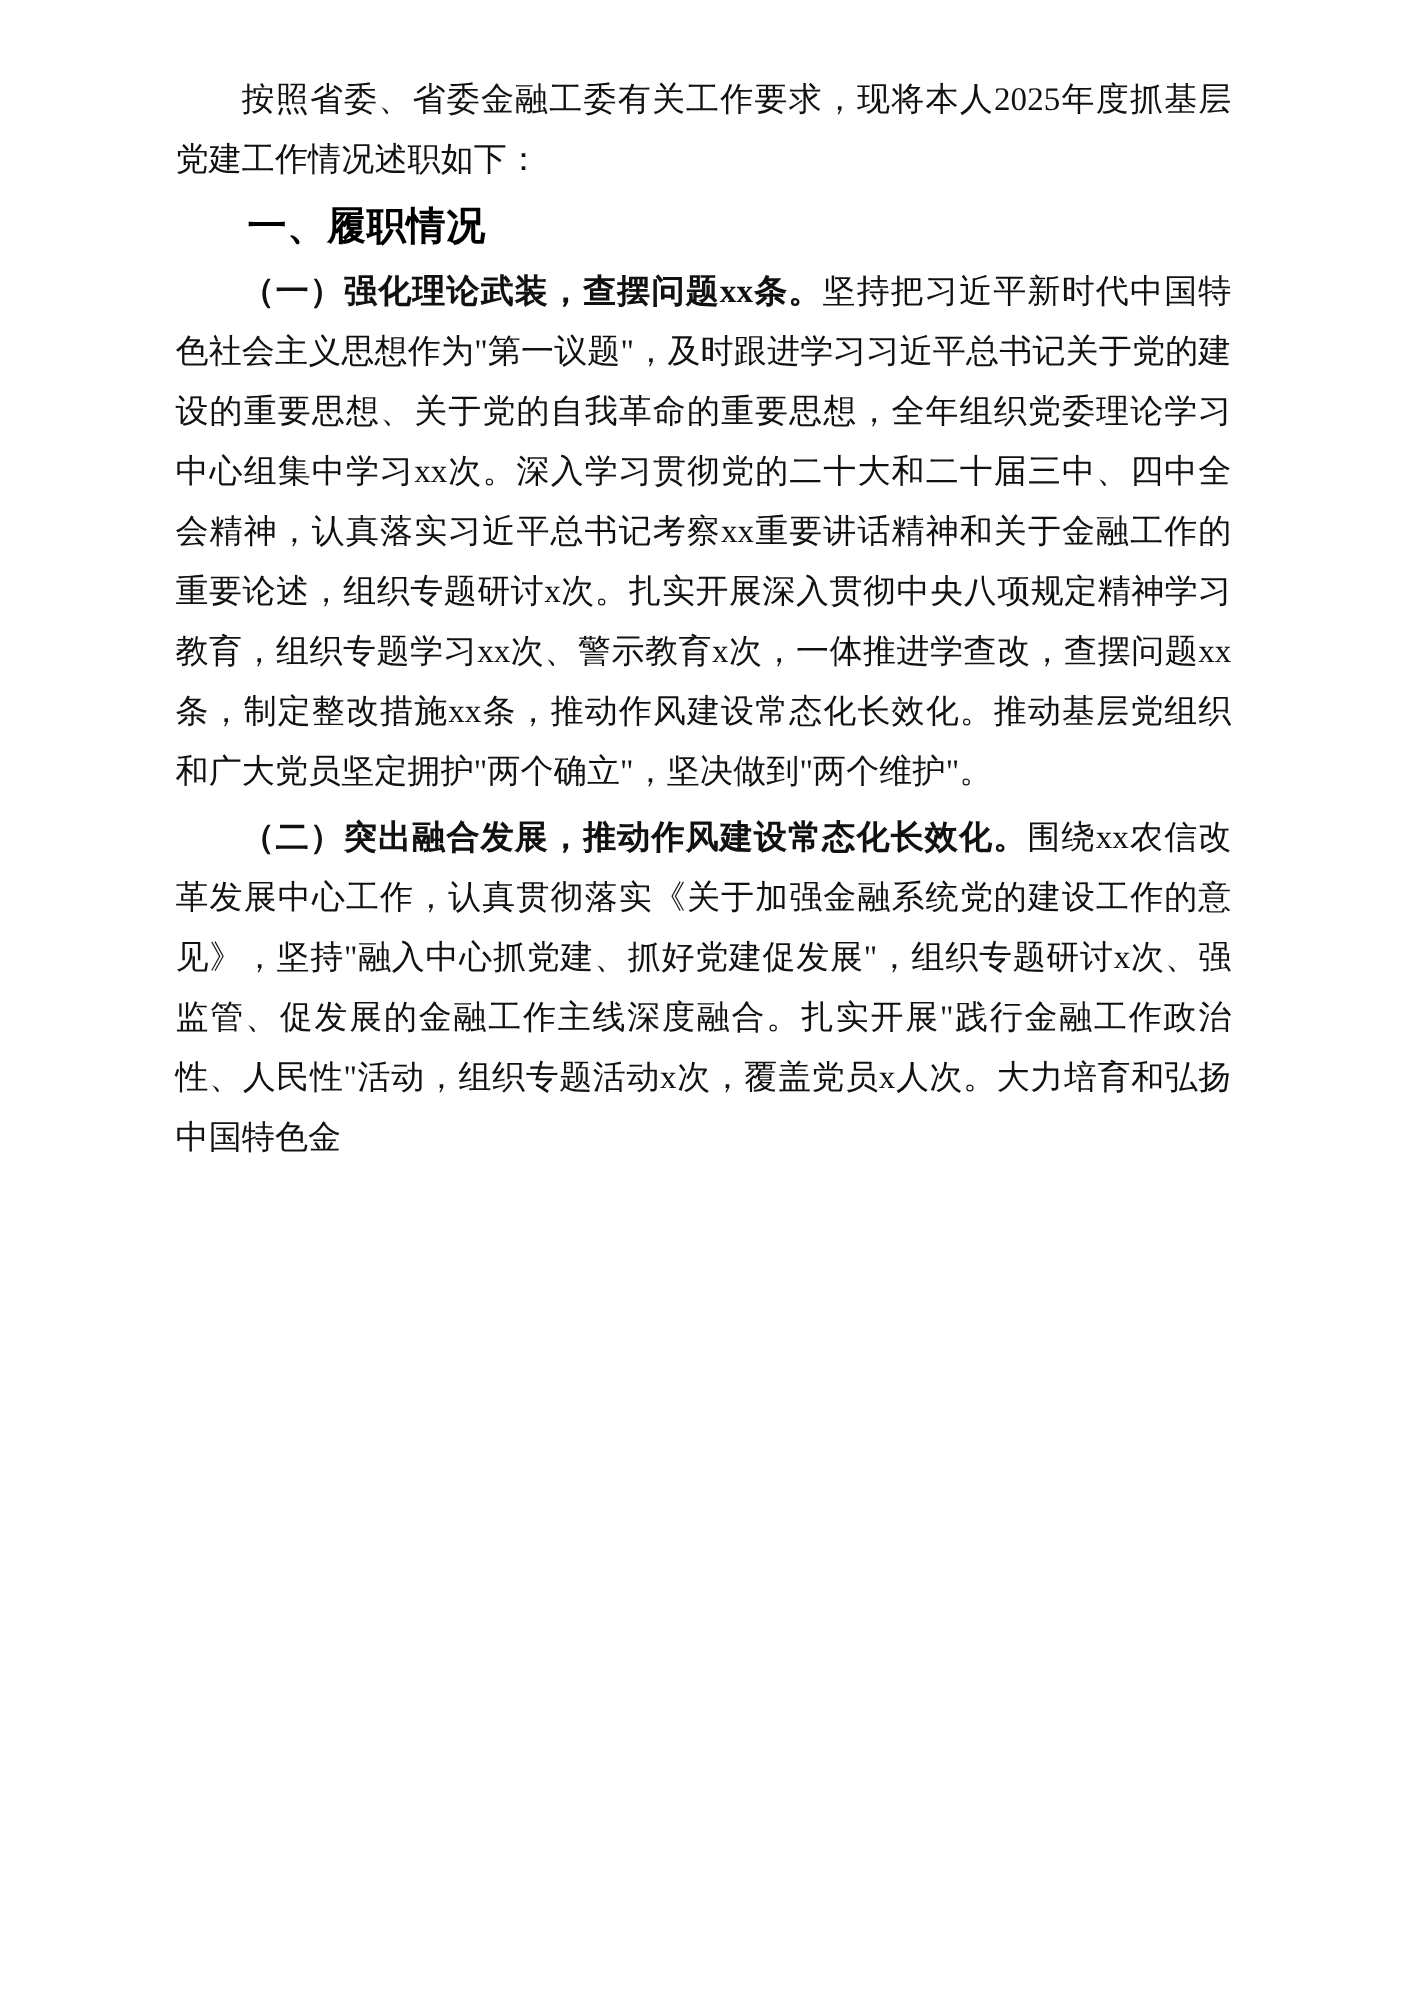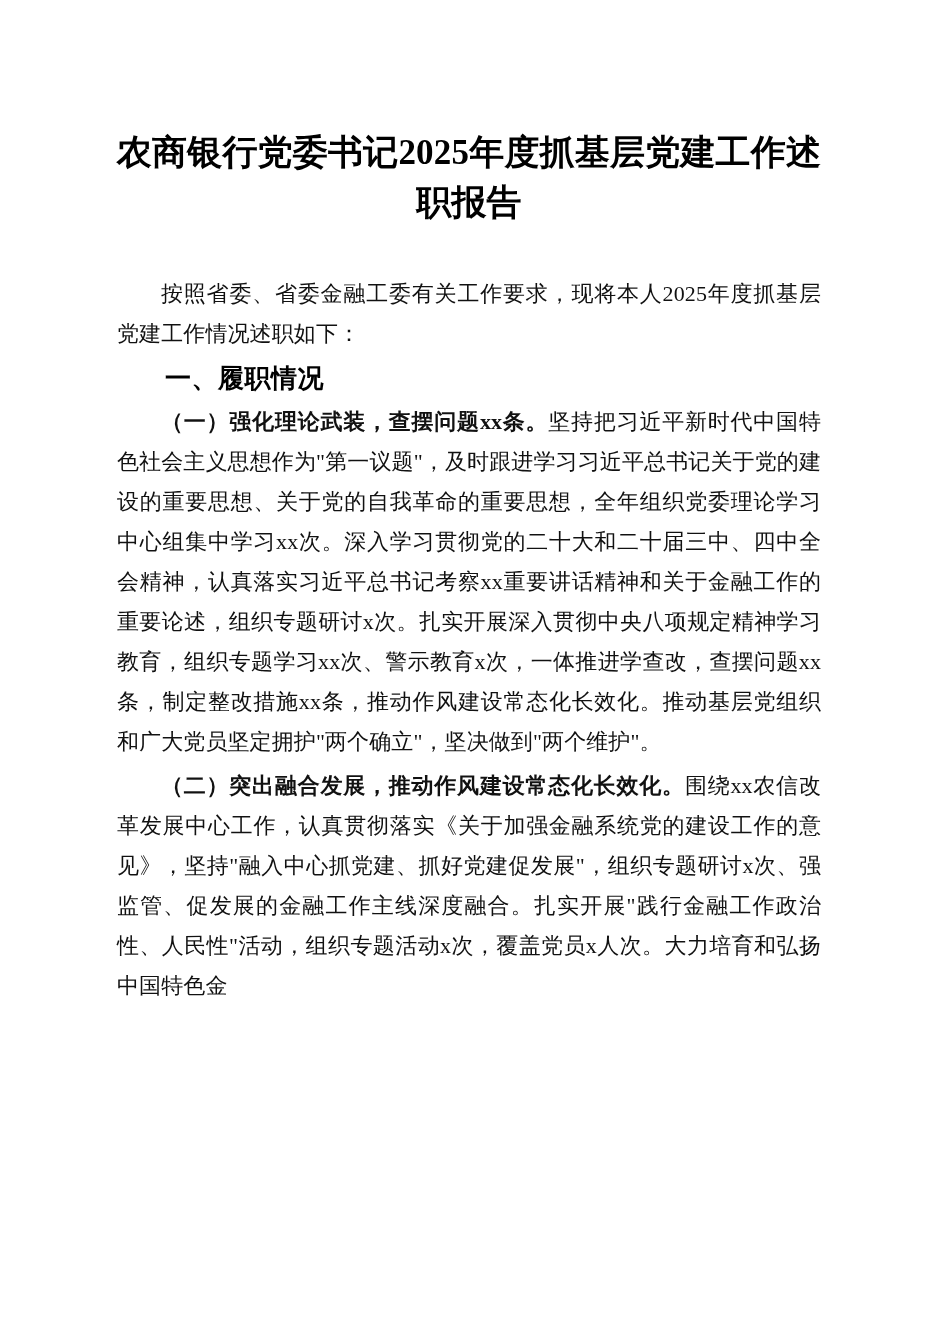--- a/index.html
+++ b/index.html
@@ -83,21 +83,20 @@
   .para-flow {
     
   }
 </style>
 </head>
 <body>
 
 <div class="page">
   <div class="content">
 
-    <h1 class="doc-title">农商银行党委书记2025年度抓基层党建工作述职报告</h1>
 
     <div class="body-block">
 
       <p class="para">按照省委、省委金融工委有关工作要求，现将本人2025年度抓基层党建工作情况述职如下：</p>
 
       <p class="section-heading">一、履职情况</p>
 
       <p class="para para-flow"><span class="lead-bold">（一）强化理论武装，查摆问题xx条。</span><span>坚持把习近平新时代中国特色社会主义思想作为"第一议题"，及时跟进学习习近平总书记关于党的建设的重要思想、关于党的自我革命的重要思想，全年组织党委理论学习中心组集中学习xx次。深入学习贯彻党的二十大和二十届三中、四中全会精神，认真落实习近平总书记考察xx重要讲话精神和关于金融工作的重要论述，组织专题研讨x次。扎实开展深入贯彻中央八项规定精神学习教育，组织专题学习xx次、警示教育x次，一体推进学查改，查摆问题xx条，制定整改措施xx条，推动作风建设常态化长效化。推动基层党组织和广大党员坚定拥护"两个确立"，坚决做到"两个维护"。</span></p>
 
       <p class="para para-flow"><span class="lead-bold">（二）突出融合发展，推动作风建设常态化长效化。</span><span>围绕xx农信改革发展中心工作，认真贯彻落实《关于加强金融系统党的建设工作的意见》，坚持"融入中心抓党建、抓好党建促发展"，组织专题研讨x次、强监管、促发展的金融工作主线深度融合。扎实开展"践行金融工作政治性、人民性"活动，组织专题活动x次，覆盖党员x人次。大力培育和弘扬中国特色金</span></p>

